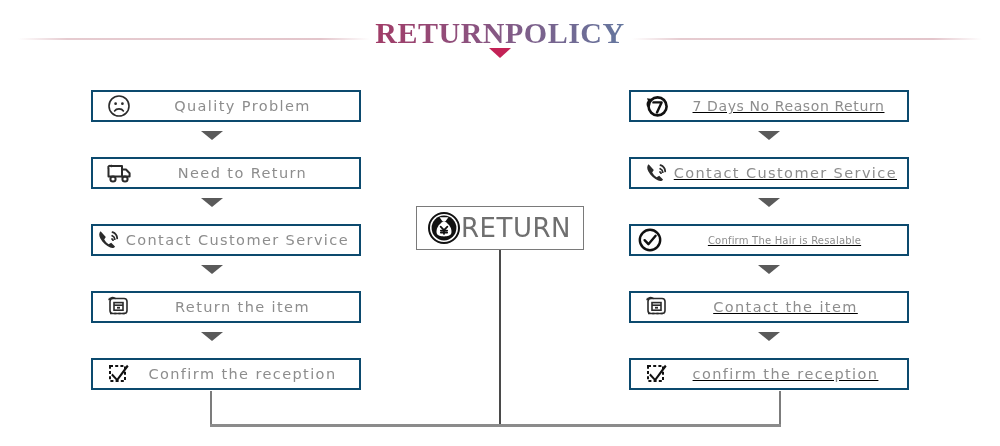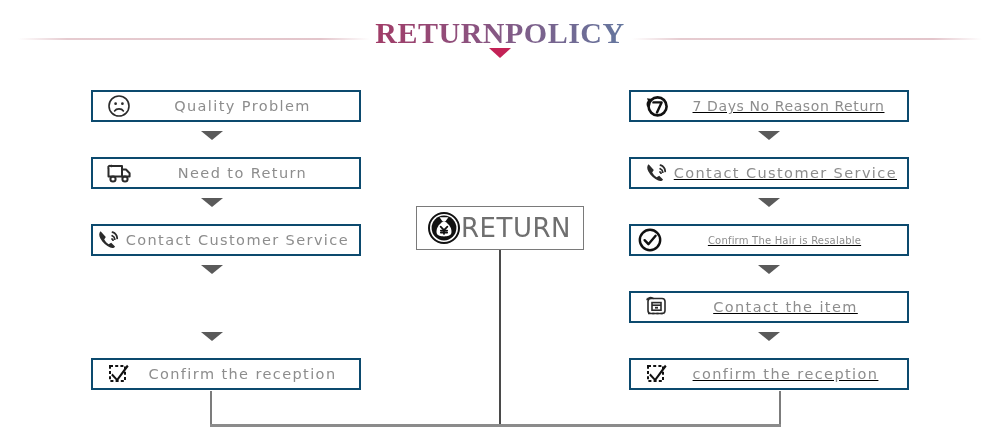--- a/index.html
+++ b/index.html
@@ -127,20 +127,34 @@
         <path d="M4.6 3.2 C3.0 4.6, 2.6 7.4, 4.4 10.6 C6.6 14.6, 10.6 18.2, 14.2 19.6 C16.6 20.5, 18.3 19.8, 19 18.4 L15.2 14.8 L12.6 16.2 C11 15.1, 9.2 13.2, 8.2 11.4 L9.8 9 Z" fill="#2b2b2b"></path>
         <path d="M16.5 4.2 C19.2 5.2, 21 7.6, 21.2 10.4" fill="none" stroke="#2b2b2b" stroke-width="1.8" stroke-linecap="round"></path>
         <path d="M16.2 7.8 C17.8 8.5, 18.7 9.8, 18.8 11.2" fill="none" stroke="#2b2b2b" stroke-width="1.8" stroke-linecap="round"></path>
         <path d="M16.0 11.0 C16.7 11.3, 17.0 11.7, 17.0 12.2" fill="none" stroke="#2b2b2b" stroke-width="1.8" stroke-linecap="round"></path>
       </svg>
     </span>
     <span class="lbl">Contact Customer Service</span>
   </div>
   <div class="arrow" style="left:201px;top:265px"></div>
 
+  <div class="box col-l" style="top:291px">
+    <span class="ico">
+      <svg width="26" height="24" viewBox="0 0 26 24">
+        <path d="M4 6.5 a3 3 0 0 1 3-3 h11 a3 3 0 0 1 3 3 v9 a3 3 0 0 1 -3 3 h-11 a3 3 0 0 1 -3 -3 z" fill="none" stroke="#2b2b2b" stroke-width="1.6" stroke-dasharray="0"></path>
+        <path d="M4 18.5 h17" fill="none" stroke="#2b2b2b" stroke-width="1.6" stroke-dasharray="2.2 2"></path>
+        <rect x="8" y="7.6" width="9" height="7.6" fill="none" stroke="#2b2b2b" stroke-width="1.6"></rect>
+        <path d="M8 10.2 h9" fill="none" stroke="#2b2b2b" stroke-width="1.6"></path>
+        <rect x="11" y="11.8" width="3" height="1.8" fill="#2b2b2b"></rect>
+        <path d="M9.2 3.4 C6.6 2.0, 4.2 2.6, 3.6 4.4" fill="none" stroke="#2b2b2b" stroke-width="1.5" stroke-linecap="round"></path>
+        <path d="M3.0 2.6 L4.6 4.8 L2.2 5.2 Z" fill="#2b2b2b"></path>
+      </svg>
+    </span>
+    <span class="lbl">Return the item</span>
+  </div>
   <div class="arrow" style="left:201px;top:332px"></div>
 
   <div class="box col-l" style="top:358px">
     <span class="ico">
       <svg width="26" height="24" viewBox="0 0 26 24">
         <rect x="4" y="4" width="15" height="15" fill="none" stroke="#111" stroke-width="2" stroke-dasharray="3 2.2"></rect>
         <path d="M6.5 11.5 L11 16.5 L21 2.8 L22.6 4.6 L11.3 19.6 L5.2 13.2 Z" fill="#111"></path>
       </svg>
     </span>
     <span class="lbl">Confirm the reception</span>

